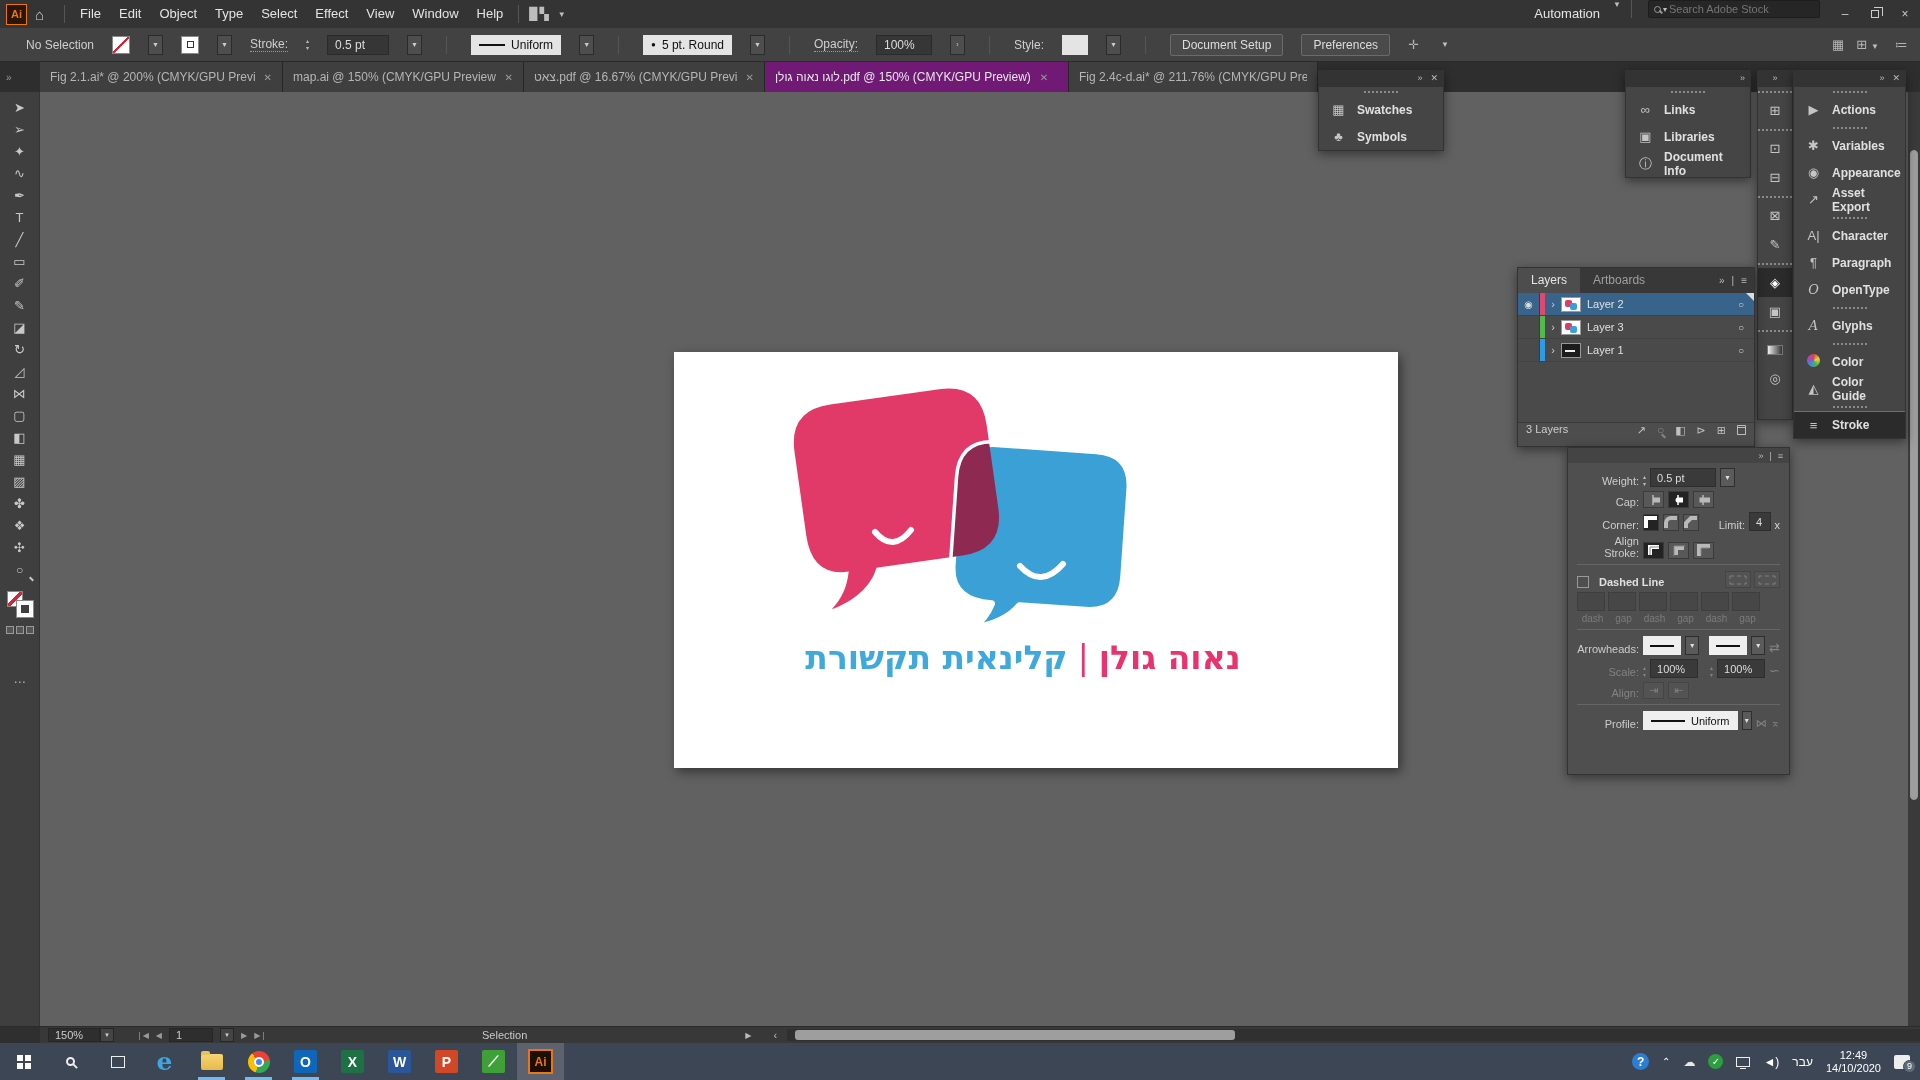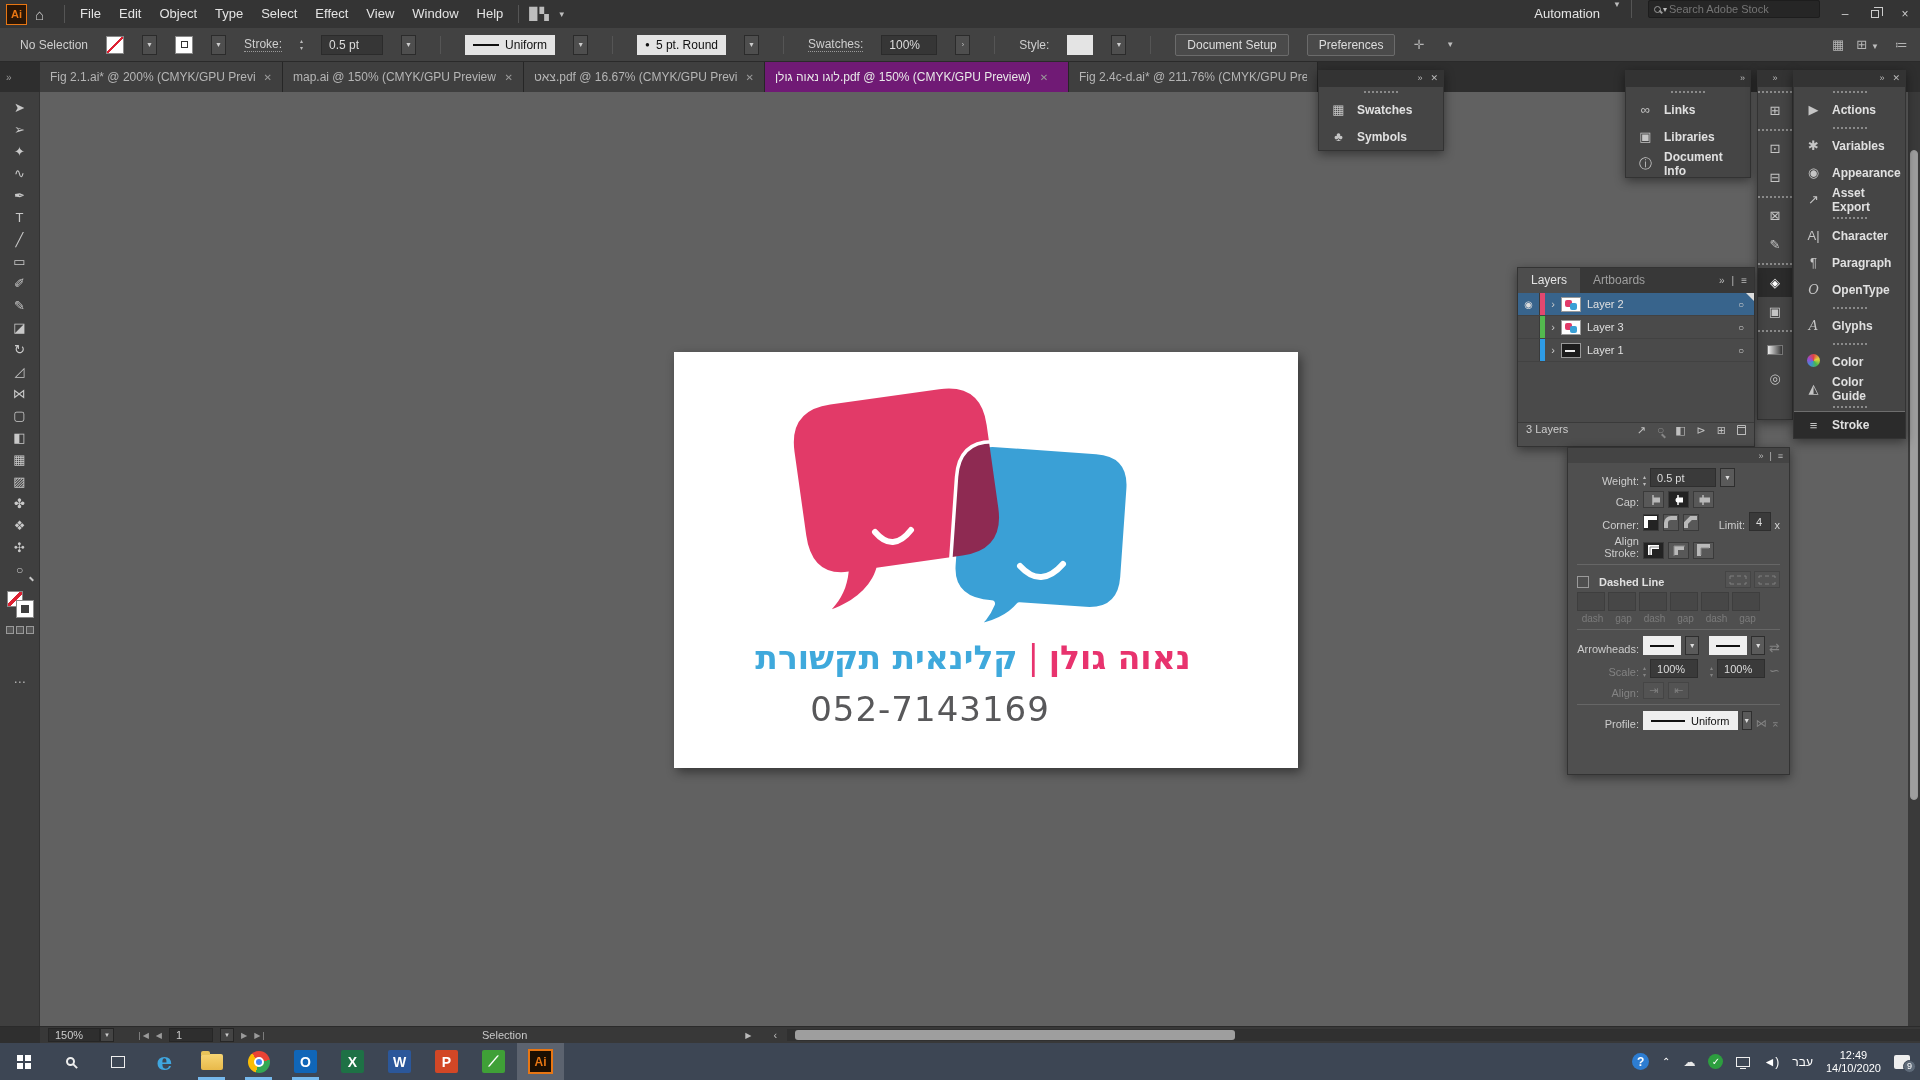--- a/index.html
+++ b/index.html
@@ -18,21 +18,21 @@
   .mb-right{margin-left:auto;display:flex;}
   .search-box{width:172px;height:18px;background:#262626;border:1px solid #1d1d1d;border-radius:2px;display:flex;align-items:center;padding:0 5px;margin:0 10px}
   .search-box input{background:transparent;border:none;outline:none;color:#bbb;font-size:11px;width:130px;font-family:inherit}
   .i-lens{width:7px;height:7px;border:1.5px solid #999;border-radius:50%;position:relative;margin-right:2px}
   .i-lens::after{content:"";position:absolute;width:4px;height:1.5px;background:#999;transform:rotate(45deg);right:-3px;bottom:-1px}
   .winbtn{width:30px;height:28px;display:flex;align-items:center;justify-content:center;color:#ccc;font-size:12px}
   .i-restore{width:8px;height:8px;border:1px solid #ccc;position:relative}
   .i-restore::before{content:"";position:absolute;left:2px;top:-4px;width:8px;height:8px;border:1px solid #ccc;border-bottom:none;border-left:none}
 
   
-  .optionsbar{left:0;top:28px;width:1920px;height:34px;background:#424242;border-bottom:1px solid #2A2A2A;display:flex;align-items:center;padding-left:20px;gap:18px;z-index:19}
+  .optionsbar{left:0;top:28px;width:1920px;height:34px;background:#424242;border-bottom:1px solid #2A2A2A;display:flex;align-items:center;padding-left:26px;gap:18px;z-index:19}
   .lbl{color:#CFCFCF}
   .lbl-u{color:#CFCFCF;border-bottom:1px dotted #9a9a9a}
   .fld{background:#363636;border:1px solid #2b2b2b;height:20px;display:inline-flex;align-items:center;padding:0 7px;color:#ddd}
   .dd{width:15px;height:20px;background:#4E4E4E;border:1px solid #2b2b2b;display:inline-flex;align-items:center;justify-content:center;font-size:7px;color:#ccc}
   .combo-light{background:#E4E4E4;color:#111;height:20px;display:inline-flex;align-items:center;padding:0 8px;gap:6px}
   .line-glyph{display:inline-block;width:26px;height:2px;background:#111}
   .stepper{display:inline-flex;flex-direction:column;justify-content:center;font-size:6px;line-height:6px;color:#bbb;gap:1px}
   .swatch-fill{width:18px;height:18px;background:linear-gradient(135deg,#fff 44%,#d23 44%,#d23 56%,#fff 56%);border:1px solid #888}
   .swatch-stroke{width:18px;height:18px;background:#fff;border:1px solid #888;display:flex;align-items:center;justify-content:center}
   .swatch-stroke i{display:block;width:7px;height:7px;background:#fff;border:1px solid #333}
@@ -56,21 +56,21 @@
   .tb-fill{position:absolute;left:0;top:0;width:16px;height:16px;background:linear-gradient(135deg,#fff 42%,#d23 42%,#d23 58%,#fff 58%);border:1px solid #888}
   .tb-stroke{position:absolute;right:0;bottom:0;width:16px;height:16px;border:4px solid #fff;outline:1px solid #888;background:#3F3F3F}
   .tb-modes{display:flex;gap:2px;margin-top:8px}
   .tb-mode{width:8px;height:8px;border:1px solid #999;background:#555}
   .tb-dots{margin-top:40px;color:#bbb}
 
   
   .canvas{left:40px;top:92px;width:1868px;height:934px;background:#616161;z-index:1}
   .vscroll{left:1908px;top:92px;width:12px;height:934px;background:#3A3A3A;z-index:3}
   .vscroll .thumb{position:absolute;left:2px;top:58px;width:8px;height:650px;background:#9E9E9E;border-radius:4px}
-  .artboard{left:674px;top:352px;width:624px;height:416px;background:#ffffff;box-shadow:3px 4px 10px rgba(0,0,0,.45);z-index:2}
+  .artboard{left:674px;top:352px;width:724px;height:416px;background:#ffffff;box-shadow:3px 4px 10px rgba(0,0,0,.45);z-index:2}
   .brandline{position:absolute;top:286px;width:100%;text-align:center;font-weight:bold;font-size:33px;padding-right:26px;direction:rtl;font-family:"DejaVu Sans",sans-serif}
   .c-pink{color:#E8336E}
   .c-blue{color:#3FA9DC}
   .brand-sep{margin:0 10px;font-weight:normal}
   .phoneline{position:absolute;top:337px;width:100%;text-align:center;font-size:34px;color:#58585A;letter-spacing:1px;padding-right:112px;font-family:"DejaVu Sans",sans-serif}
 
   
   .float{position:absolute;z-index:10;box-shadow:0 3px 10px rgba(0,0,0,.45)}
   .dockhead{height:16px;background:#333;display:flex;justify-content:flex-end;align-items:center;padding:0 6px;gap:8px;font-size:9px;color:#bbb}
   .dockbody{background:#454545;border:1px solid #333}
@@ -223,21 +223,21 @@
         <span>Uniform</span>
       </span>
     <span class="dd">▼</span>
     <span class="vsep"></span>
     <span class="combo-light">
         <span style="font-size:8px">●</span>
         <span>5 pt. Round</span>
       </span>
     <span class="dd">▼</span>
     <span class="vsep"></span>
-    <span class="lbl-u">Swatches:</span>
+    <span class="lbl-u">Opacity:</span>
     <span class="fld" style="width:56px">100%</span>
     <span class="dd">›</span>
     <span class="vsep"></span>
     <span class="lbl">Style:</span>
     <span class="combo-light" style="width:26px"></span>
     <span class="dd">▼</span>
     <span class="vsep"></span>
     <span class="btn">Document Setup</span>
     <span class="btn">Preferences</span>
     <span class="ob-ic">✛</span>
@@ -320,21 +320,20 @@
       </defs>
       <use href="#pinkShape" fill="#E23A68"></use>
       <use href="#blueShape" stroke-width="7" stroke-linejoin="round" stroke="#FFFFFF" fill="#3AA0D6"></use>
       <use href="#blueShape" clip-path="url(#clipPink)" fill="#8E2A52"></use>
       <path d="M201 180 Q219 201 237 178" fill="none" stroke-width="6" stroke-linecap="round" stroke="#FFFFFF"></path>
       <path d="M346 214 Q367 237 389 212" fill="none" stroke-width="6" stroke-linecap="round" stroke="#FFFFFF"></path>
     </svg>
     <div class="brandline">
       <span class="c-pink">נאוה גולן</span><span class="c-pink brand-sep">|</span><span class="c-blue">קלינאית תקשורת</span>
     </div>
-    <div class="phoneline">052-7143169</div>
   </div>
 
   <div class="abs vscroll">
       <span class="thumb"></span>
     </div>
 
   <div class="float" style="left:1318px;top:70px;width:126px">
     <div class="dockhead">
       <span>»</span>
       <span>✕</span>

